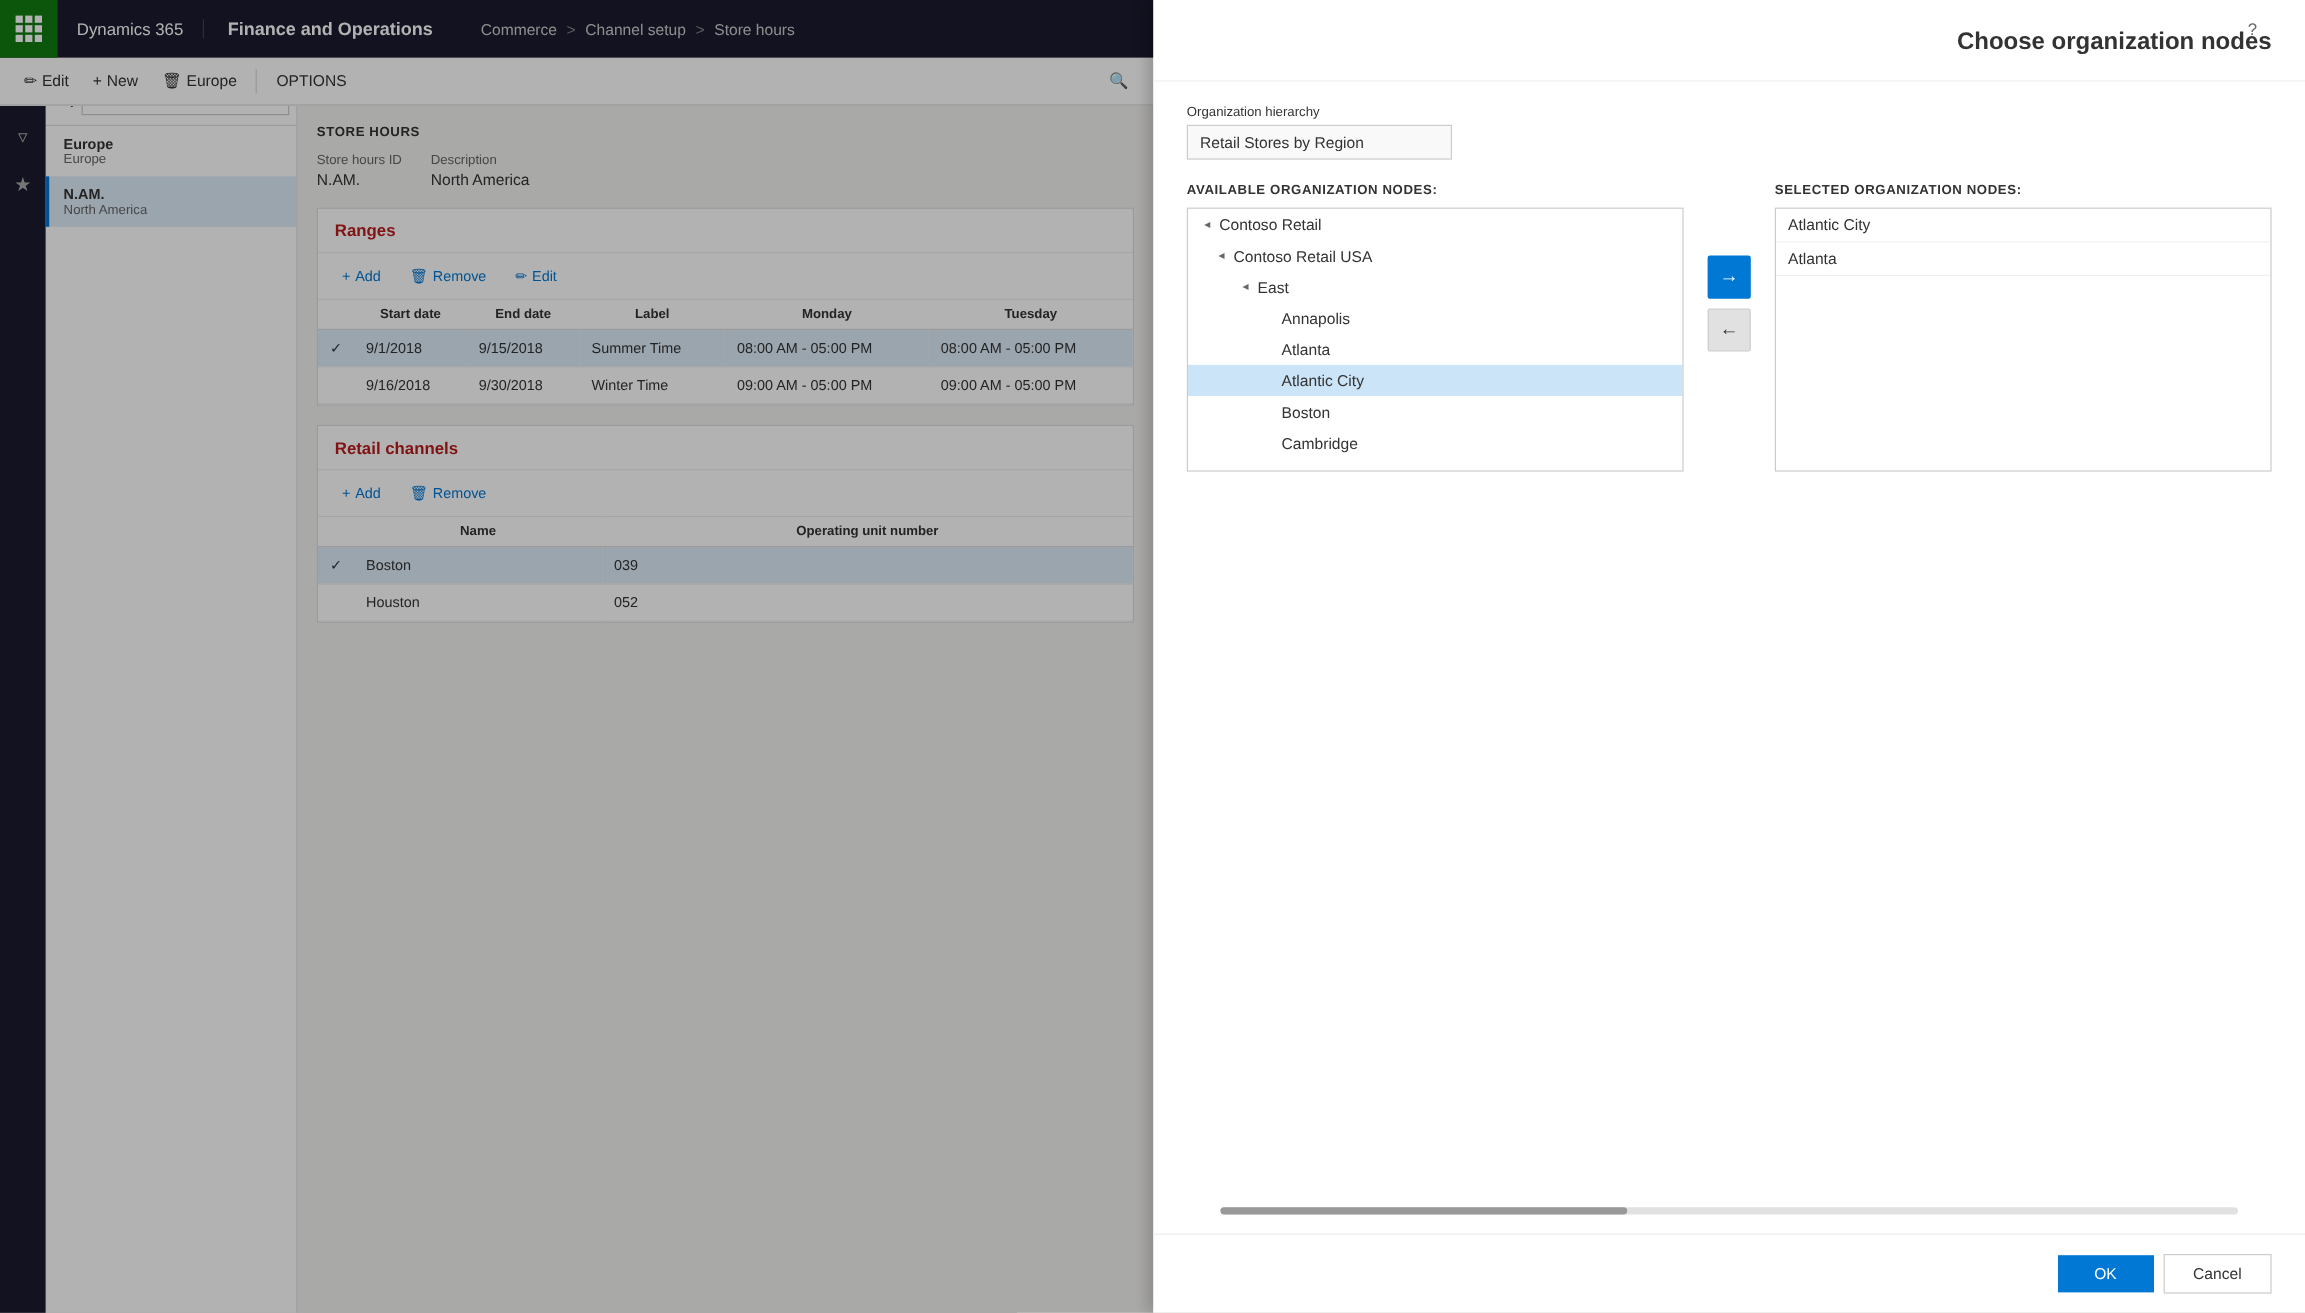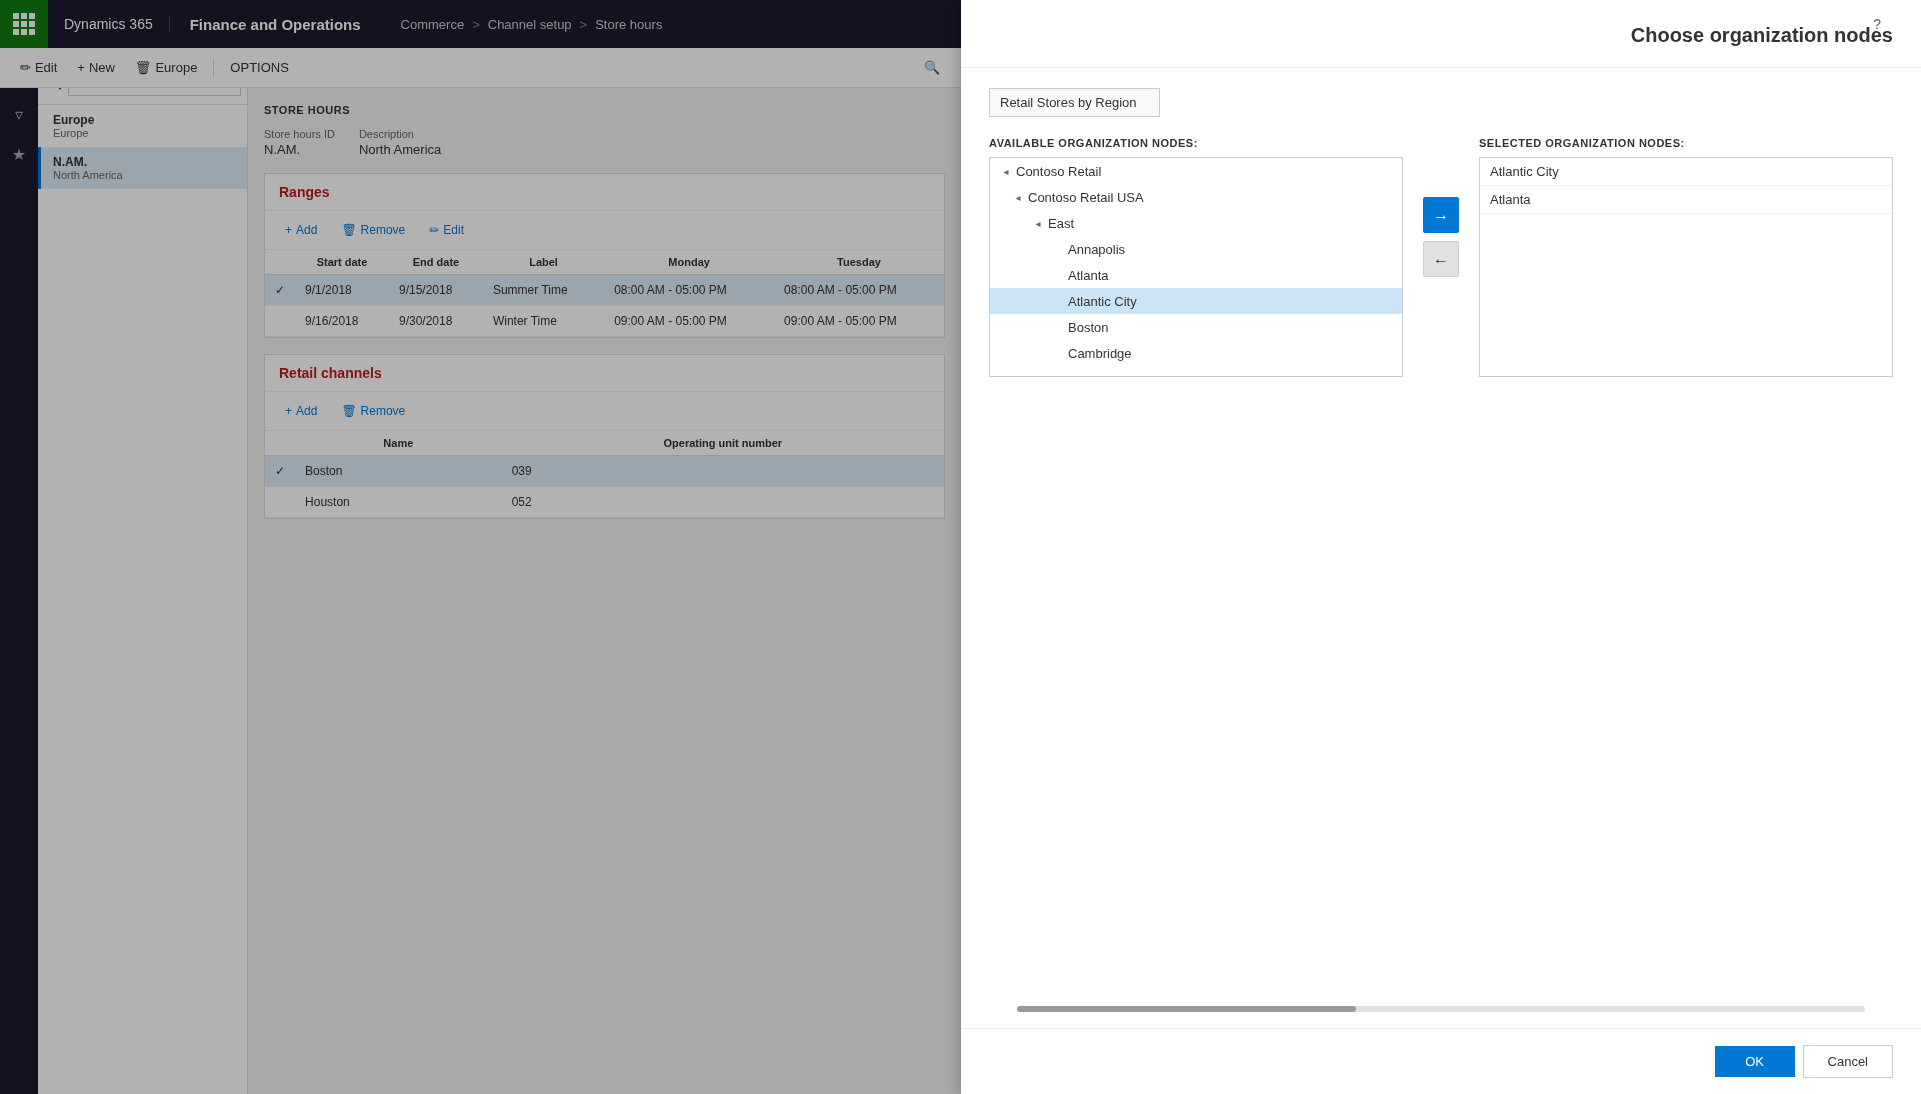--- a/index.html
+++ b/index.html
@@ -233,21 +233,21 @@
     }
     .org-hierarchy-label {
       font-size: 11px;
       color: #333;
       margin-bottom: 4px;
     }
     .org-hierarchy-input {
       border: 1px solid #ccc;
       padding: 6px 10px;
       font-size: 13px;
-      width: 171px;
+      width: 221px;
       color: #333;
       background: #f9f9f9;
     }
     .nodes-layout {
       display: flex;
       gap: 16px;
       align-items: flex-start;
     }
     .nodes-section { flex: 1; }
     .nodes-title {
@@ -522,20 +522,21 @@
 </div>
 
 <div class="dialog-overlay">
   <div class="dialog-panel">
     <div class="dialog-header" style="position:relative;">
       <div class="dialog-title">Choose organization nodes</div>
       <span class="dialog-help">?</span>
     </div>
     <div class="dialog-body">
       <div>
+        <div class="org-hierarchy-label">Organization hierarchy</div>
         <input class="org-hierarchy-input" type="text" value="Retail Stores by Region" style="">
       </div>
       <div class="nodes-layout">
         <div class="nodes-section">
           <div class="nodes-title">AVAILABLE ORGANIZATION NODES:</div>
           <div class="nodes-list">
 
             <div class="tree-item">
               <span class="tree-expand">◂</span>
               <span>Contoso Retail</span>

